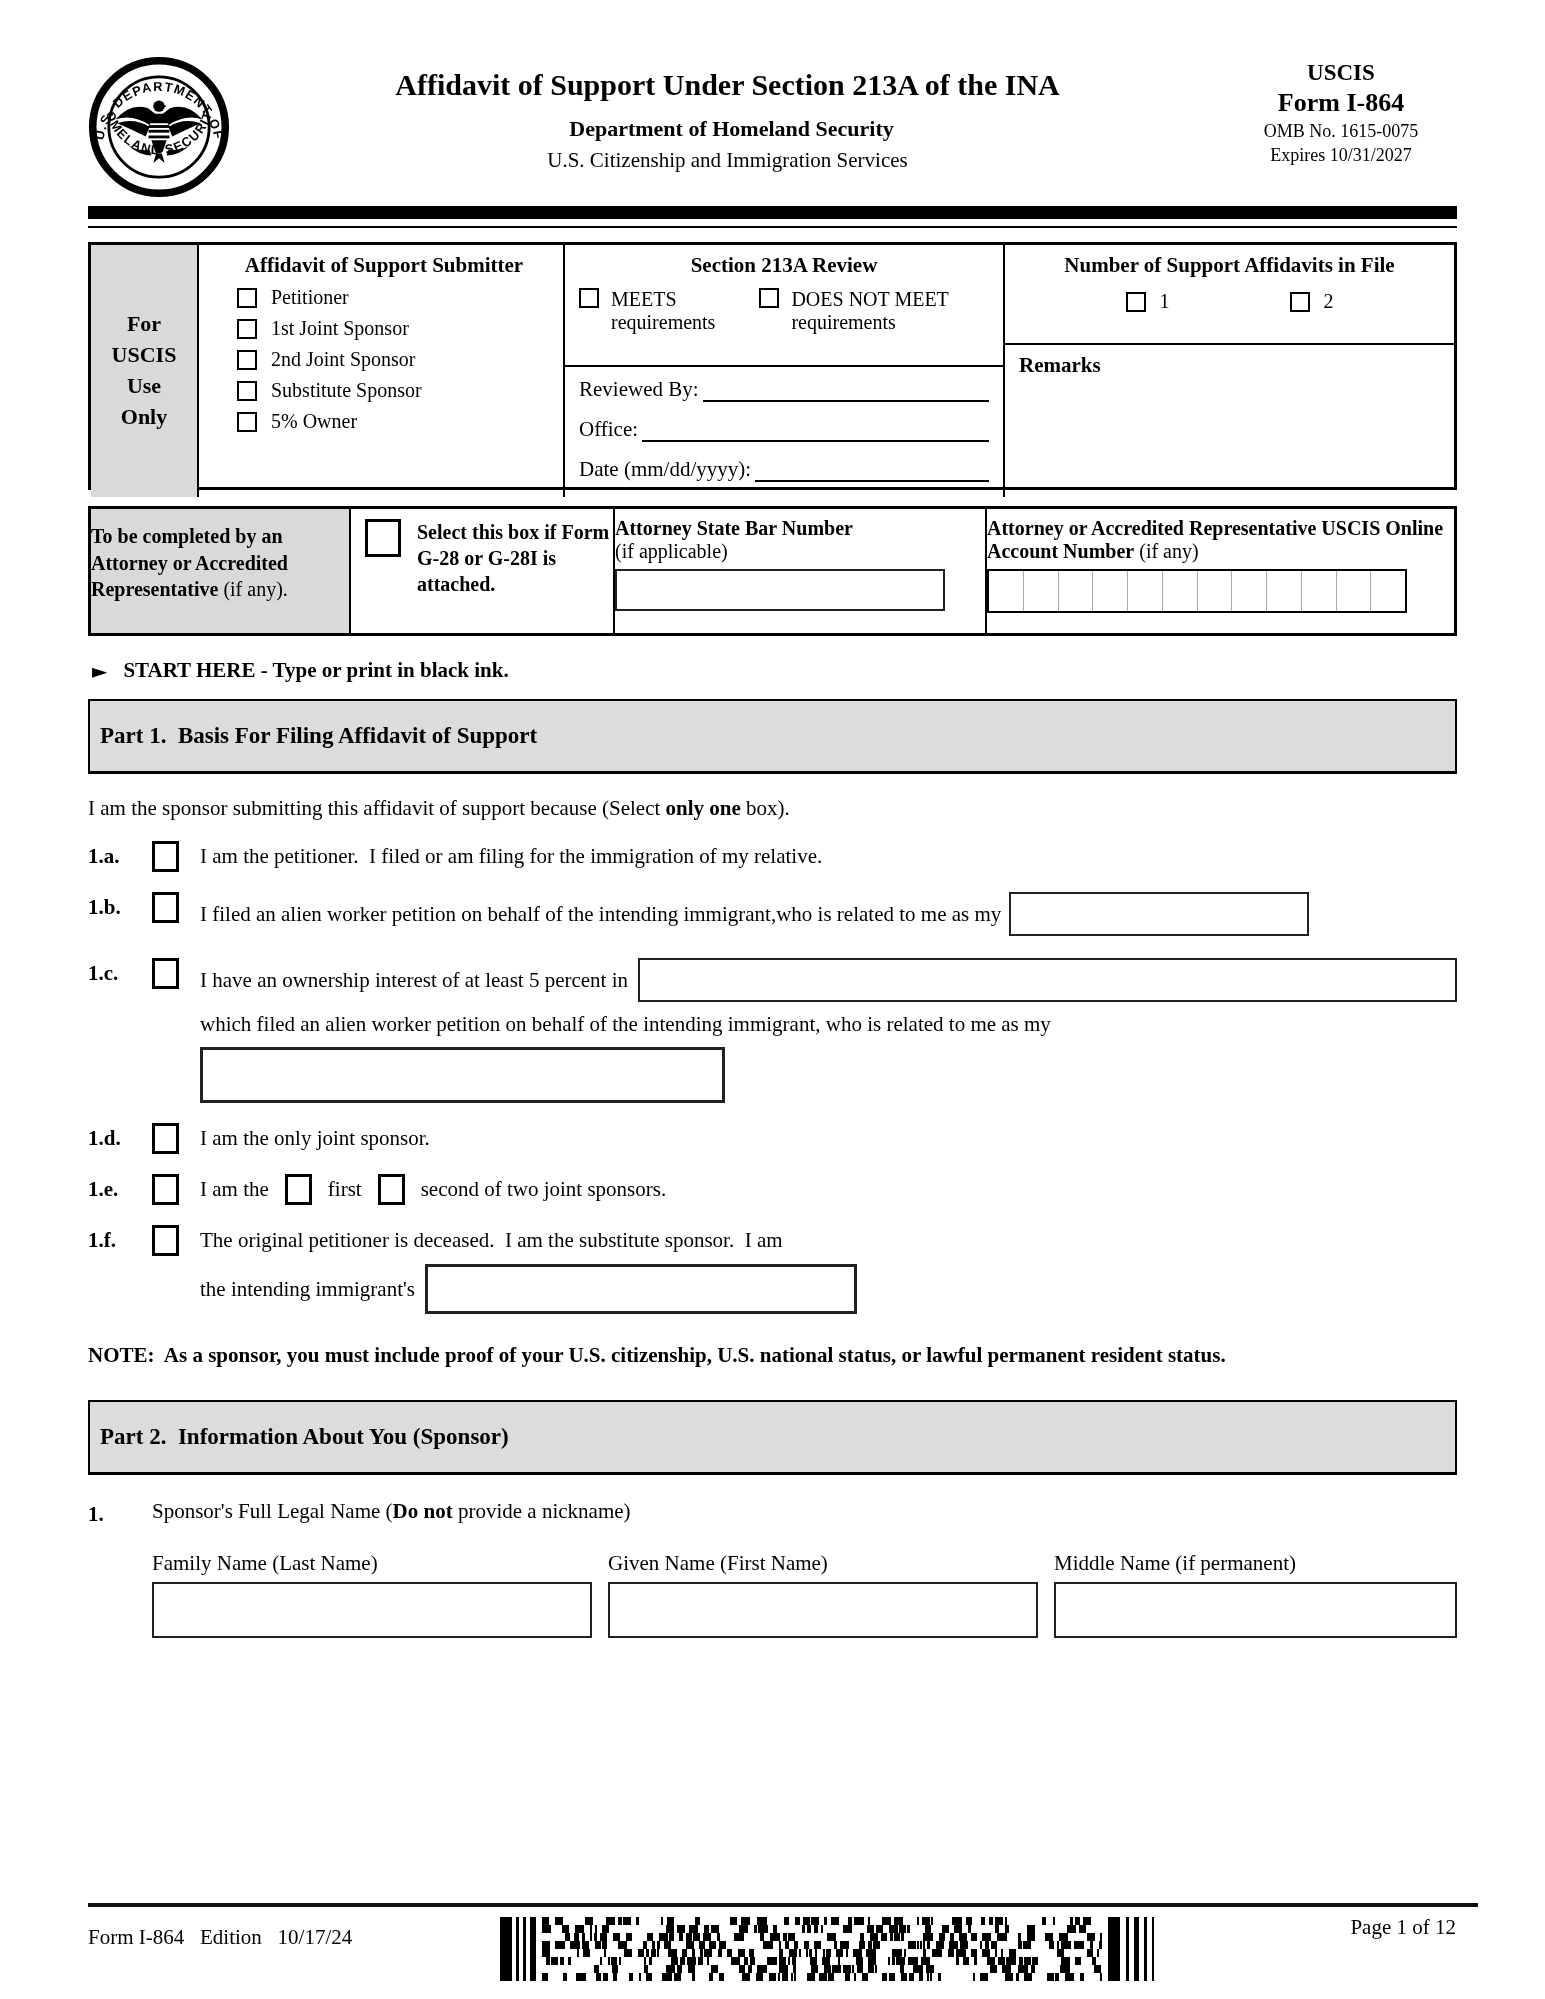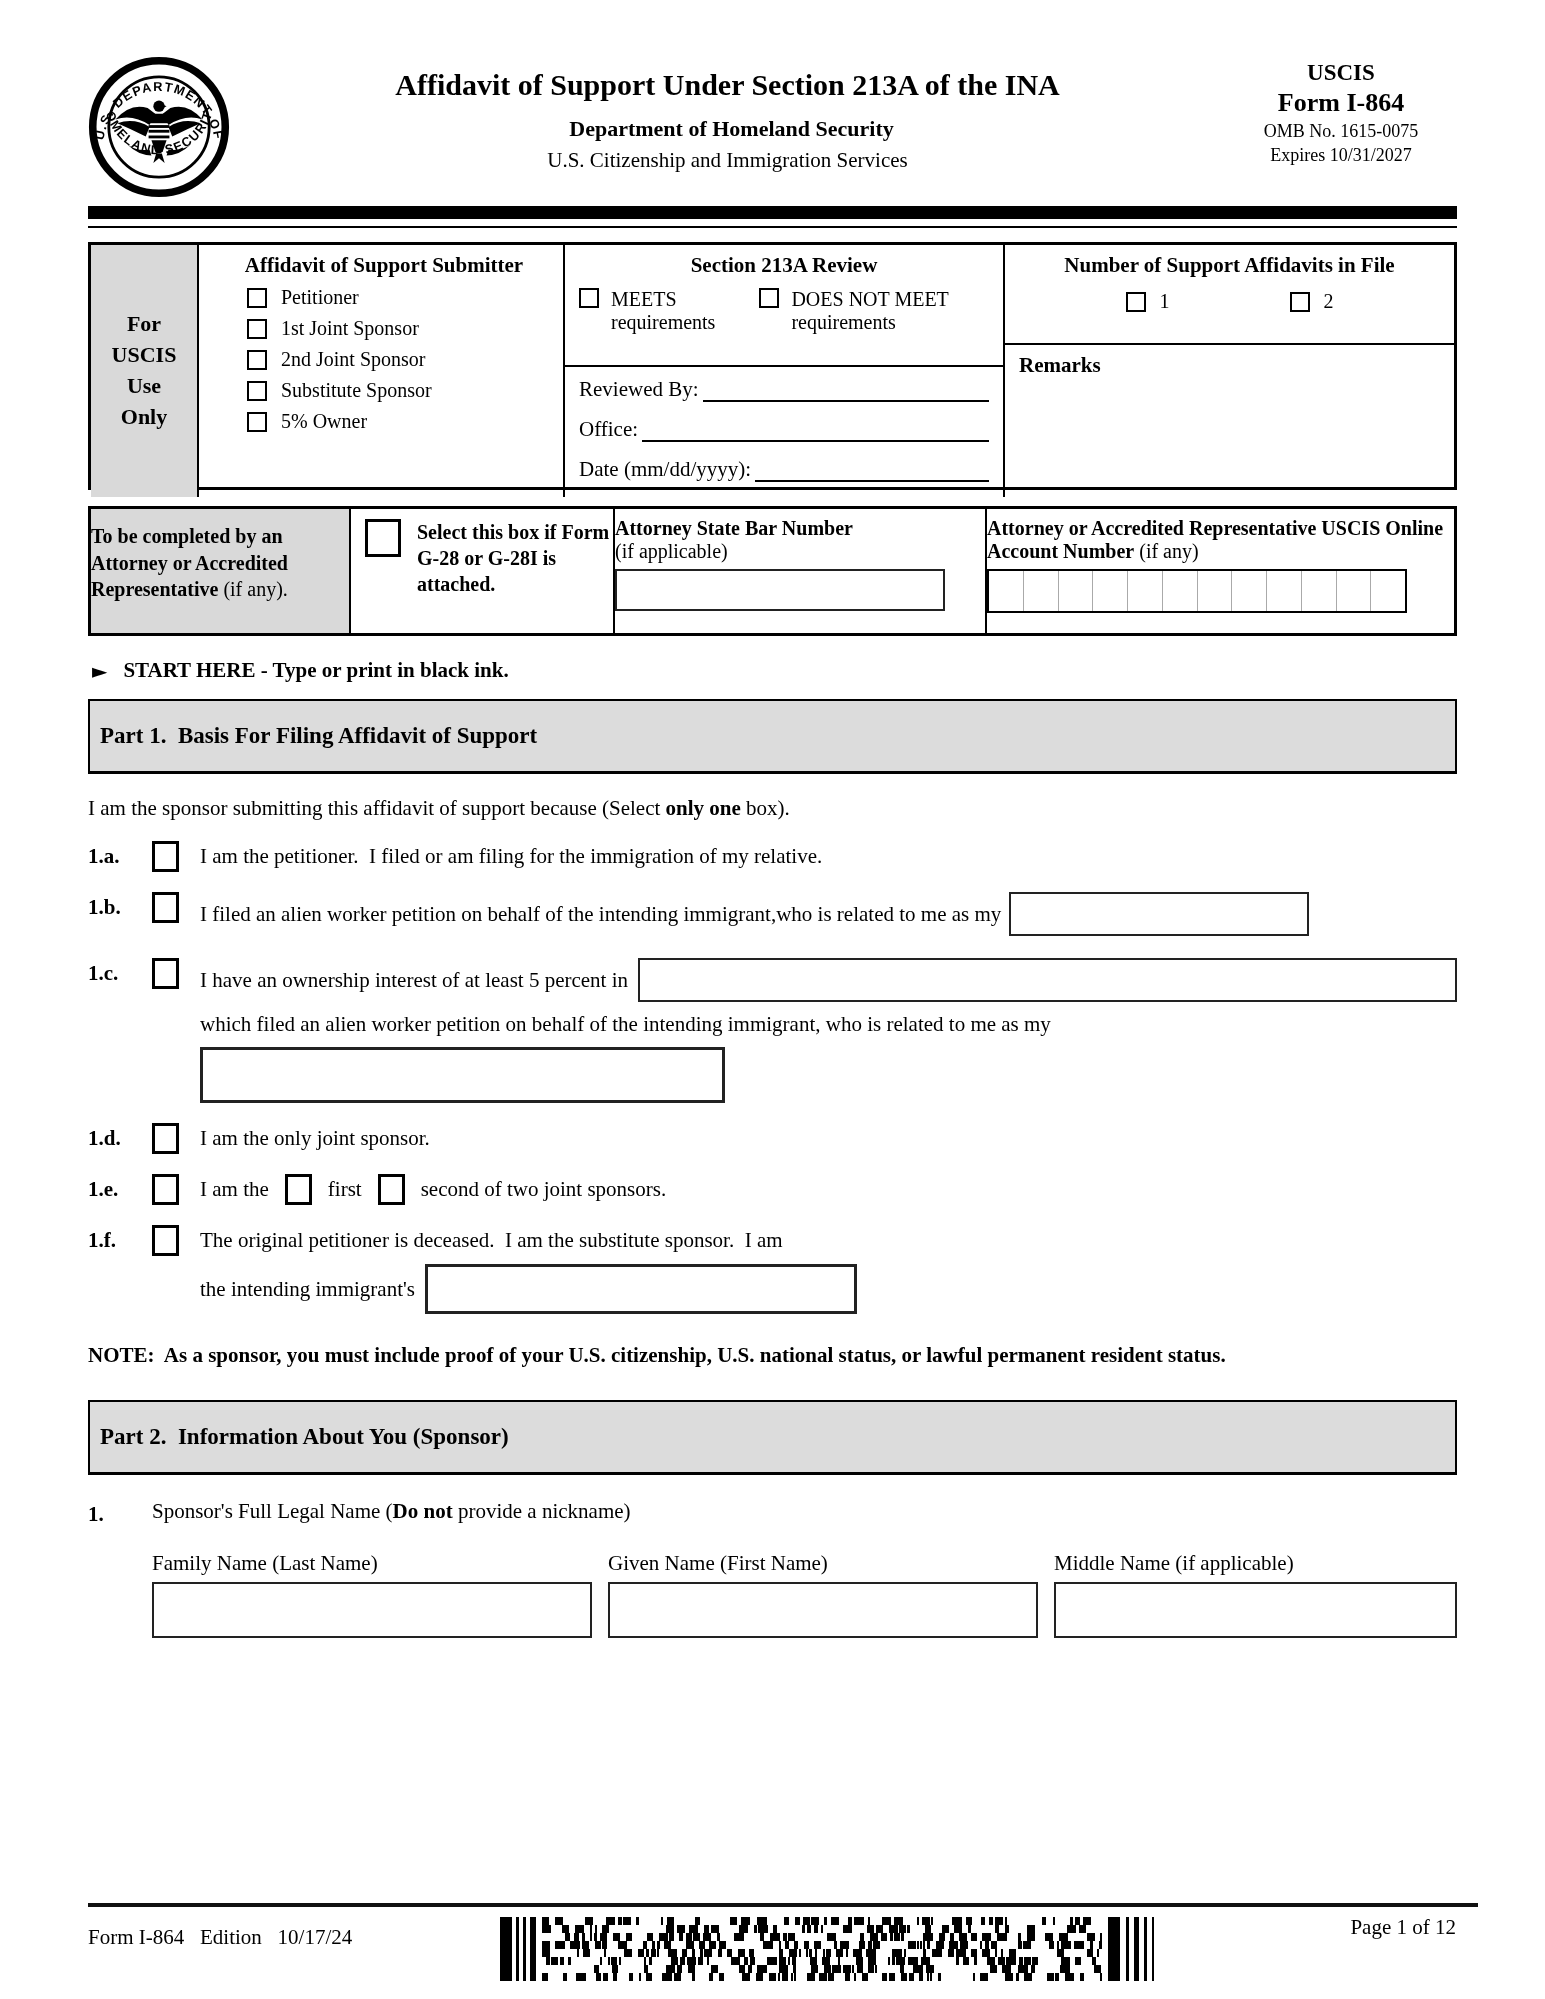--- a/index.html
+++ b/index.html
@@ -37,21 +37,21 @@
   .use-cell { border-left:2px solid #000; }
   .use-cell:first-child { border-left:none; }
   .shaded { background:var(--shaded_cell_bg); }
   .use-sidebar {
     display:flex; align-items:center; justify-content:center;
     font-weight:bold; font-size:22px; text-align:center;
     white-space:pre-line; line-height:1.4;
   }
   .submitter { padding:8px 6px 0 12px; }
   .col-title { font-weight:bold; font-size:21px; text-align:center; }
-  .opt-row { display:flex; align-items:center; margin-top:8px; margin-left:36px; }
+  .opt-row { display:flex; align-items:center; margin-top:8px; margin-left:26px; }
   .cb-sm {
     width:20px; height:20px; border:2px solid #000; background:#fff;
     flex:0 0 20px; display:inline-block;
   }
   .opt-label { font-size:20px; margin-left:14px; white-space:pre-wrap; }
   .review-top { height:120px; padding-top:8px; }
   .review-opts { display:flex; margin-top:10px; padding-left:14px; }
   .review-opt { display:flex; align-items:flex-start; }
   .review-opt + .review-opt { margin-left:44px; }
   .review-opt .opt-label { line-height:1.15; white-space:pre-line; margin-left:12px; }
@@ -379,21 +379,21 @@
     <div class="name-fields">
       <div>
         <div class="nf-label">Family Name (Last Name)</div>
         <div class="nf-box"></div>
       </div>
       <div>
         <div class="nf-label">Given Name (First Name)</div>
         <div class="nf-box"></div>
       </div>
       <div>
-        <div class="nf-label">Middle Name (if applicable)</div>
+        <div class="nf-label">Middle Name (if permanent)</div>
         <div class="nf-box"></div>
       </div>
     </div>
   </div>
 
   <div class="footer">
     <div class="footer-rule"></div>
     <div class="footer-left">Form I-864   Edition   10/17/24</div>
     <svg class="barcode" id="barcode-svg" viewBox="0 0 660 64" preserveAspectRatio="none">
         <rect x="0" y="0" width="12" height="64" fill="#000"></rect>

